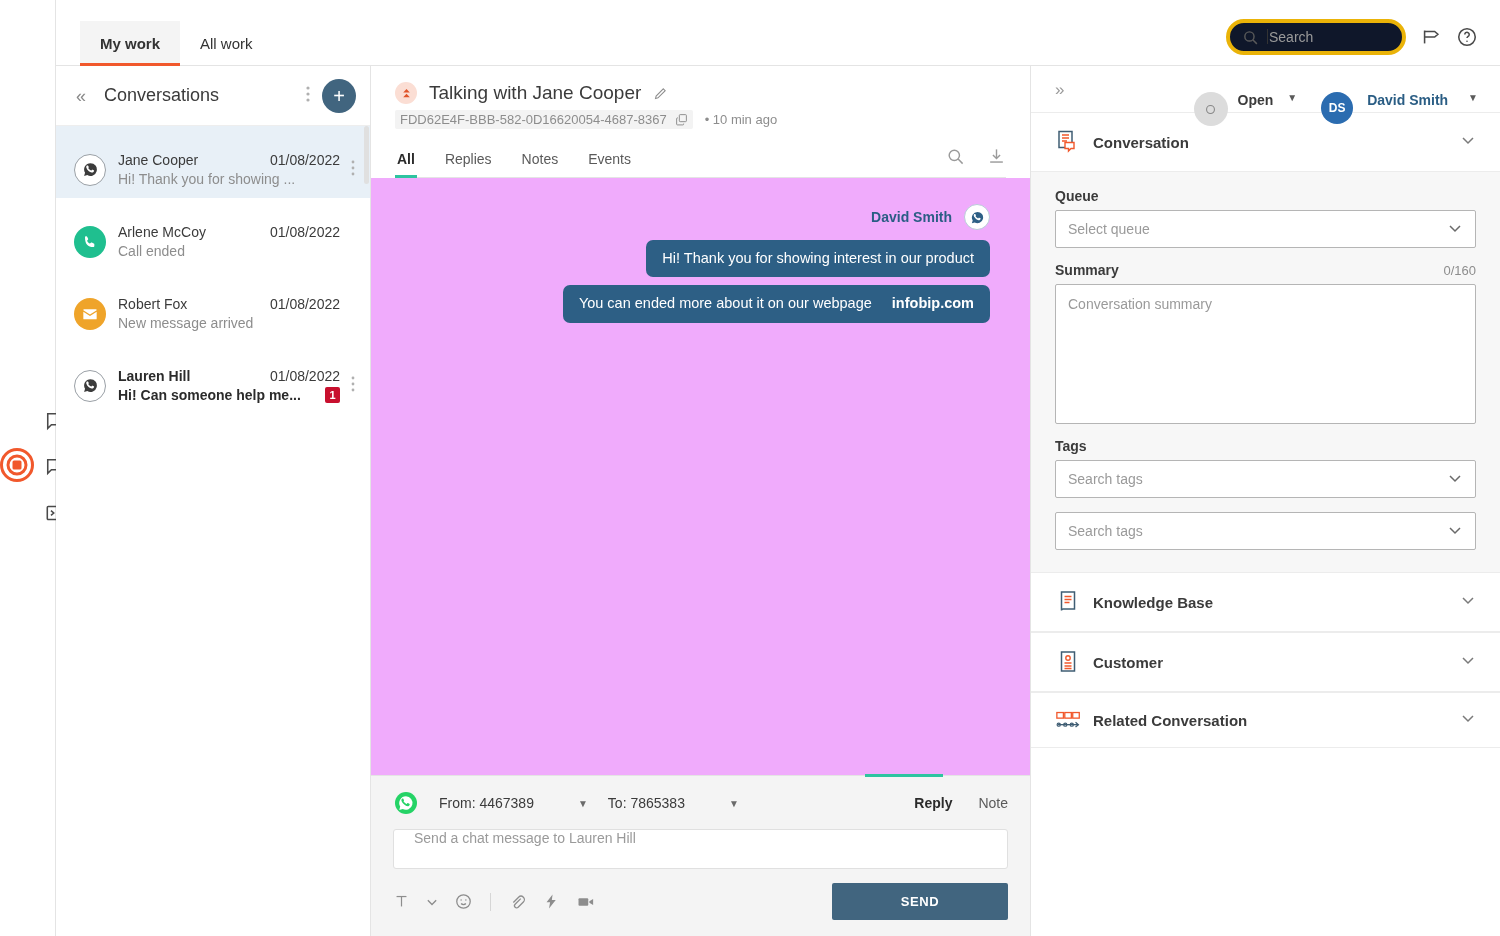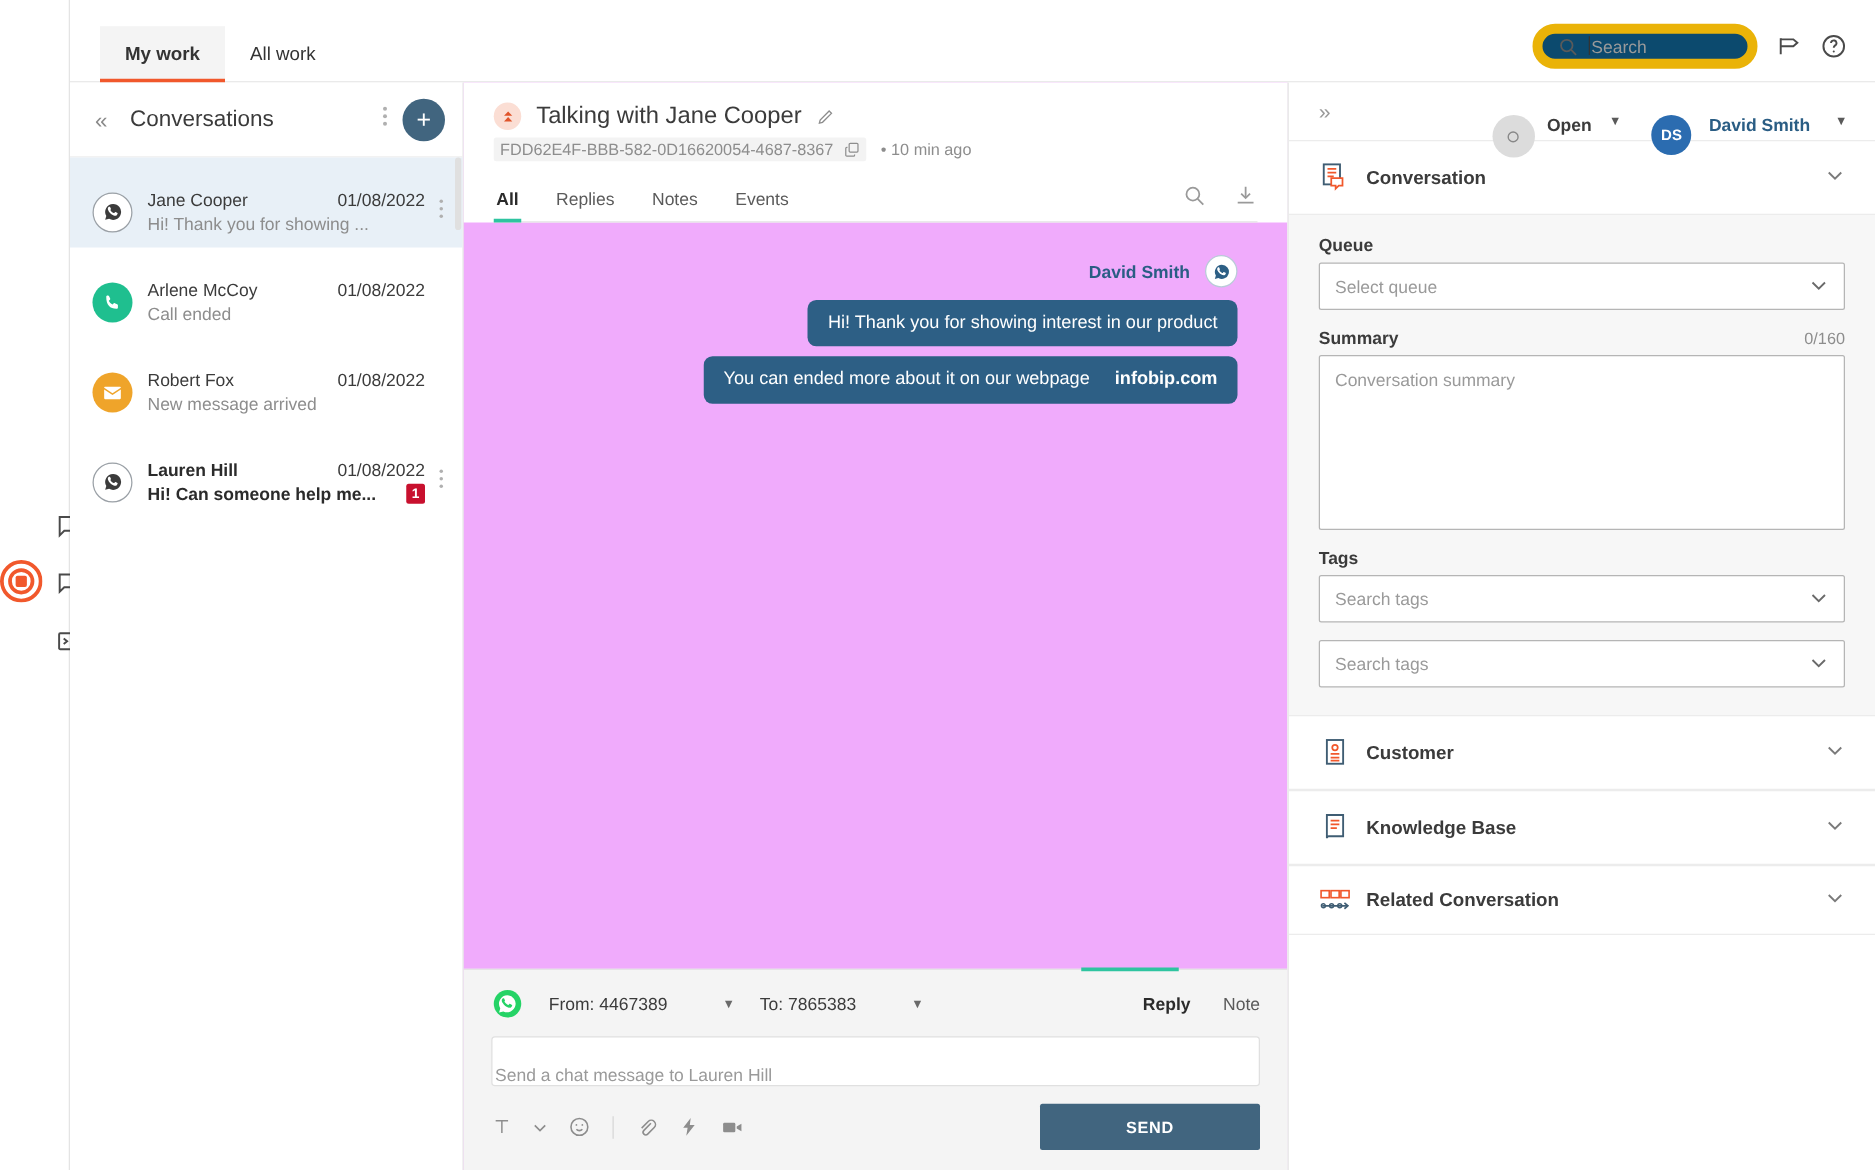--- a/index.html
+++ b/index.html
@@ -56,22 +56,22 @@
   }
   .tab-top.active { background:#f4f4f4; font-weight:bold; }
   .tab-top.active::after {
     content:""; position:absolute; left:0; right:0; bottom:-1px; height:3px; background:#f1582c;
   }
   .top-right {
     margin-left:auto; display:flex; align-items:center; gap:14px;
     padding-right:22px; padding-bottom:10px;
   }
   .searchbox {
-    width:180px; height:36px; border:8px solid #eab308; border-radius:18px;
-    display:flex; align-items:center; padding:0 12px; background:#0c4a6e;
+    width:180px; height:36px; border:4px solid #eab308; border-radius:18px;
+    display:flex; align-items:center; padding:0 12px; background:#0f172a;
   }
   .searchbox .ph {
     font-size:14px; color:#9a9a9a; margin-left:8px; position:relative;
   }
   .caret {
     display:inline-block; width:1px; height:15px; background:#333;
     vertical-align:-2px; margin-right:1px;
   }
   .top-ic { color:#4a4a4a; cursor:pointer; display:flex; align-items:center; }
 
@@ -187,21 +187,21 @@
   .comp-sel {
     display:flex; align-items:center; font-size:14px; color:#3b3b3b;
     margin-left:20px; cursor:pointer;
   }
   .comp-sel .dn { margin-left:44px; color:#6a6a6a; font-size:10px; }
   .comp-rn { margin-left:auto; display:flex; align-items:center; gap:26px; }
   .comp-reply { font-size:14px; font-weight:bold; color:#2b2b2b; cursor:pointer; }
   .comp-note { font-size:14px; color:#5a5a5a; cursor:pointer; }
   .comp-input {
     margin-top:13px; background:#fff; border:1px solid #e0e0e0; border-radius:3px;
-    height:40px; display:flex; align-items:flex-end; padding:0 2px;
+    height:40px; display:flex; align-items:flex-start; padding:0 20px;
     font-size:14px; color:#9a9a9a;
   }
   .comp-row3 { display:flex; align-items:center; margin-top:14px; }
   .comp-tools { display:flex; align-items:center; gap:17px; color:#8d8d8d; }
   .comp-tools > span { cursor:pointer; display:flex; align-items:center; }
   .tool-divider { width:1px; height:18px; background:#d6d6d6; }
   .sendbtn {
     margin-left:auto; background:#41657f; color:#fff; font-size:13px; font-weight:bold;
     letter-spacing:0.6px; padding:11px 0; width:176px; text-align:center;
     border:none; border-radius:2px; cursor:pointer;
@@ -733,41 +733,41 @@
         <svg width="16" height="16" viewBox="0 0 16 16">
             <path d="M3 6l5 5 5-5" fill="none" stroke="#6a6a6a" stroke-width="1.5"></path>
           </svg>
       </span>
     </div>
   </div>
 
   <div class="rp-section">
     <span class="ic">
       <svg width="26" height="26" viewBox="0 0 26 26" fill="none">
-        <rect x="6.5" y="3" width="13" height="19" fill="#fff" stroke="#3f5d73" stroke-width="1.5"></rect>
-        <circle cx="13" cy="9" r="2.2" stroke="#f1582c" stroke-width="1.4"></circle>
-        <path d="M9.5 14h7M9.5 17h7M9.5 19.5h7" stroke="#f1582c" stroke-width="1.4"></path>
-      </svg>
-    </span>
-    <span class="tt">Customer</span>
+        <path d="M6.5 3h13v17H8a1.5 1.5 0 00-1.5 1.5V3z" fill="#fff" stroke="#3f5d73" stroke-width="1.5"></path>
+        <path d="M9.5 7.5h7M9.5 10.5h7M9.5 13.5h5" stroke="#f1582c" stroke-width="1.4"></path>
+      </svg>
+    </span>
+    <span class="tt">Knowledge Base</span>
     <span class="cv">
       <svg width="16" height="16" viewBox="0 0 16 16">
           <path d="M3 6l5 5 5-5" fill="none" stroke="#7a7a7a" stroke-width="1.5"></path>
         </svg>
     </span>
   </div>
 
   <div class="rp-section">
     <span class="ic">
       <svg width="26" height="26" viewBox="0 0 26 26" fill="none">
-        <path d="M6.5 3h13v17H8a1.5 1.5 0 00-1.5 1.5V3z" fill="#fff" stroke="#3f5d73" stroke-width="1.5"></path>
-        <path d="M9.5 7.5h7M9.5 10.5h7M9.5 13.5h5" stroke="#f1582c" stroke-width="1.4"></path>
-      </svg>
-    </span>
-    <span class="tt">Knowledge Base</span>
+        <rect x="6.5" y="3" width="13" height="19" fill="#fff" stroke="#3f5d73" stroke-width="1.5"></rect>
+        <circle cx="13" cy="9" r="2.2" stroke="#f1582c" stroke-width="1.4"></circle>
+        <path d="M9.5 14h7M9.5 17h7M9.5 19.5h7" stroke="#f1582c" stroke-width="1.4"></path>
+      </svg>
+    </span>
+    <span class="tt">Customer</span>
     <span class="cv">
       <svg width="16" height="16" viewBox="0 0 16 16">
           <path d="M3 6l5 5 5-5" fill="none" stroke="#7a7a7a" stroke-width="1.5"></path>
         </svg>
     </span>
   </div>
 
   <div class="rp-section">
     <span class="ic">
       <svg width="28" height="22" viewBox="0 0 30 22" fill="none">

